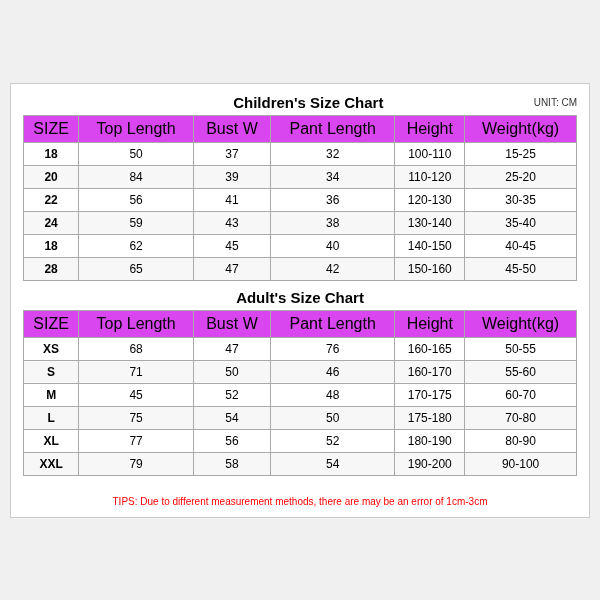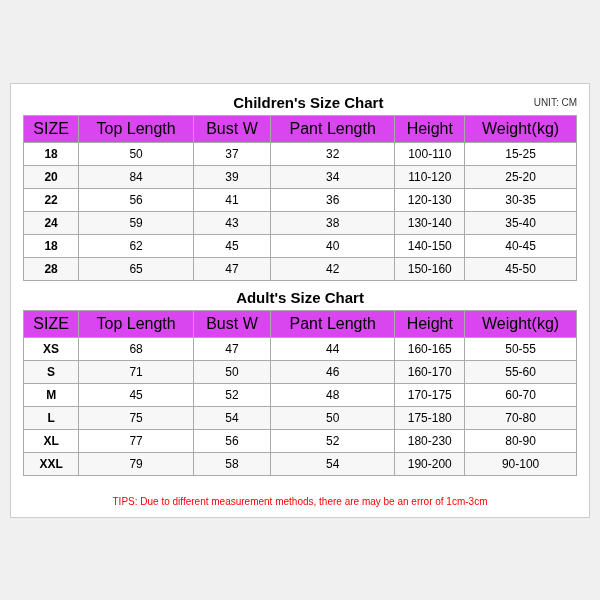--- a/index.html
+++ b/index.html
@@ -158,21 +158,21 @@
           <th>Pant Length</th>
           <th>Height</th>
           <th>Weight(kg)</th>
         </tr>
       </thead>
       <tbody id="adult-body">
       <tr>
             <td class="size-col">XS</td>
             <td>68</td>
             <td>47</td>
-            <td>44</td>
+            <td>76</td>
             <td>160-165</td>
             <td>50-55</td>
           </tr>
           <tr>
             <td class="size-col">S</td>
             <td>71</td>
             <td>50</td>
             <td>46</td>
             <td>160-170</td>
             <td>55-60</td>
@@ -191,21 +191,21 @@
             <td>54</td>
             <td>50</td>
             <td>175-180</td>
             <td>70-80</td>
           </tr>
           <tr>
             <td class="size-col">XL</td>
             <td>77</td>
             <td>56</td>
             <td>52</td>
-            <td>180-230</td>
+            <td>180-190</td>
             <td>80-90</td>
           </tr>
           <tr>
             <td class="size-col">XXL</td>
             <td>79</td>
             <td>58</td>
             <td>54</td>
             <td>190-200</td>
             <td>90-100</td>
           </tr>

